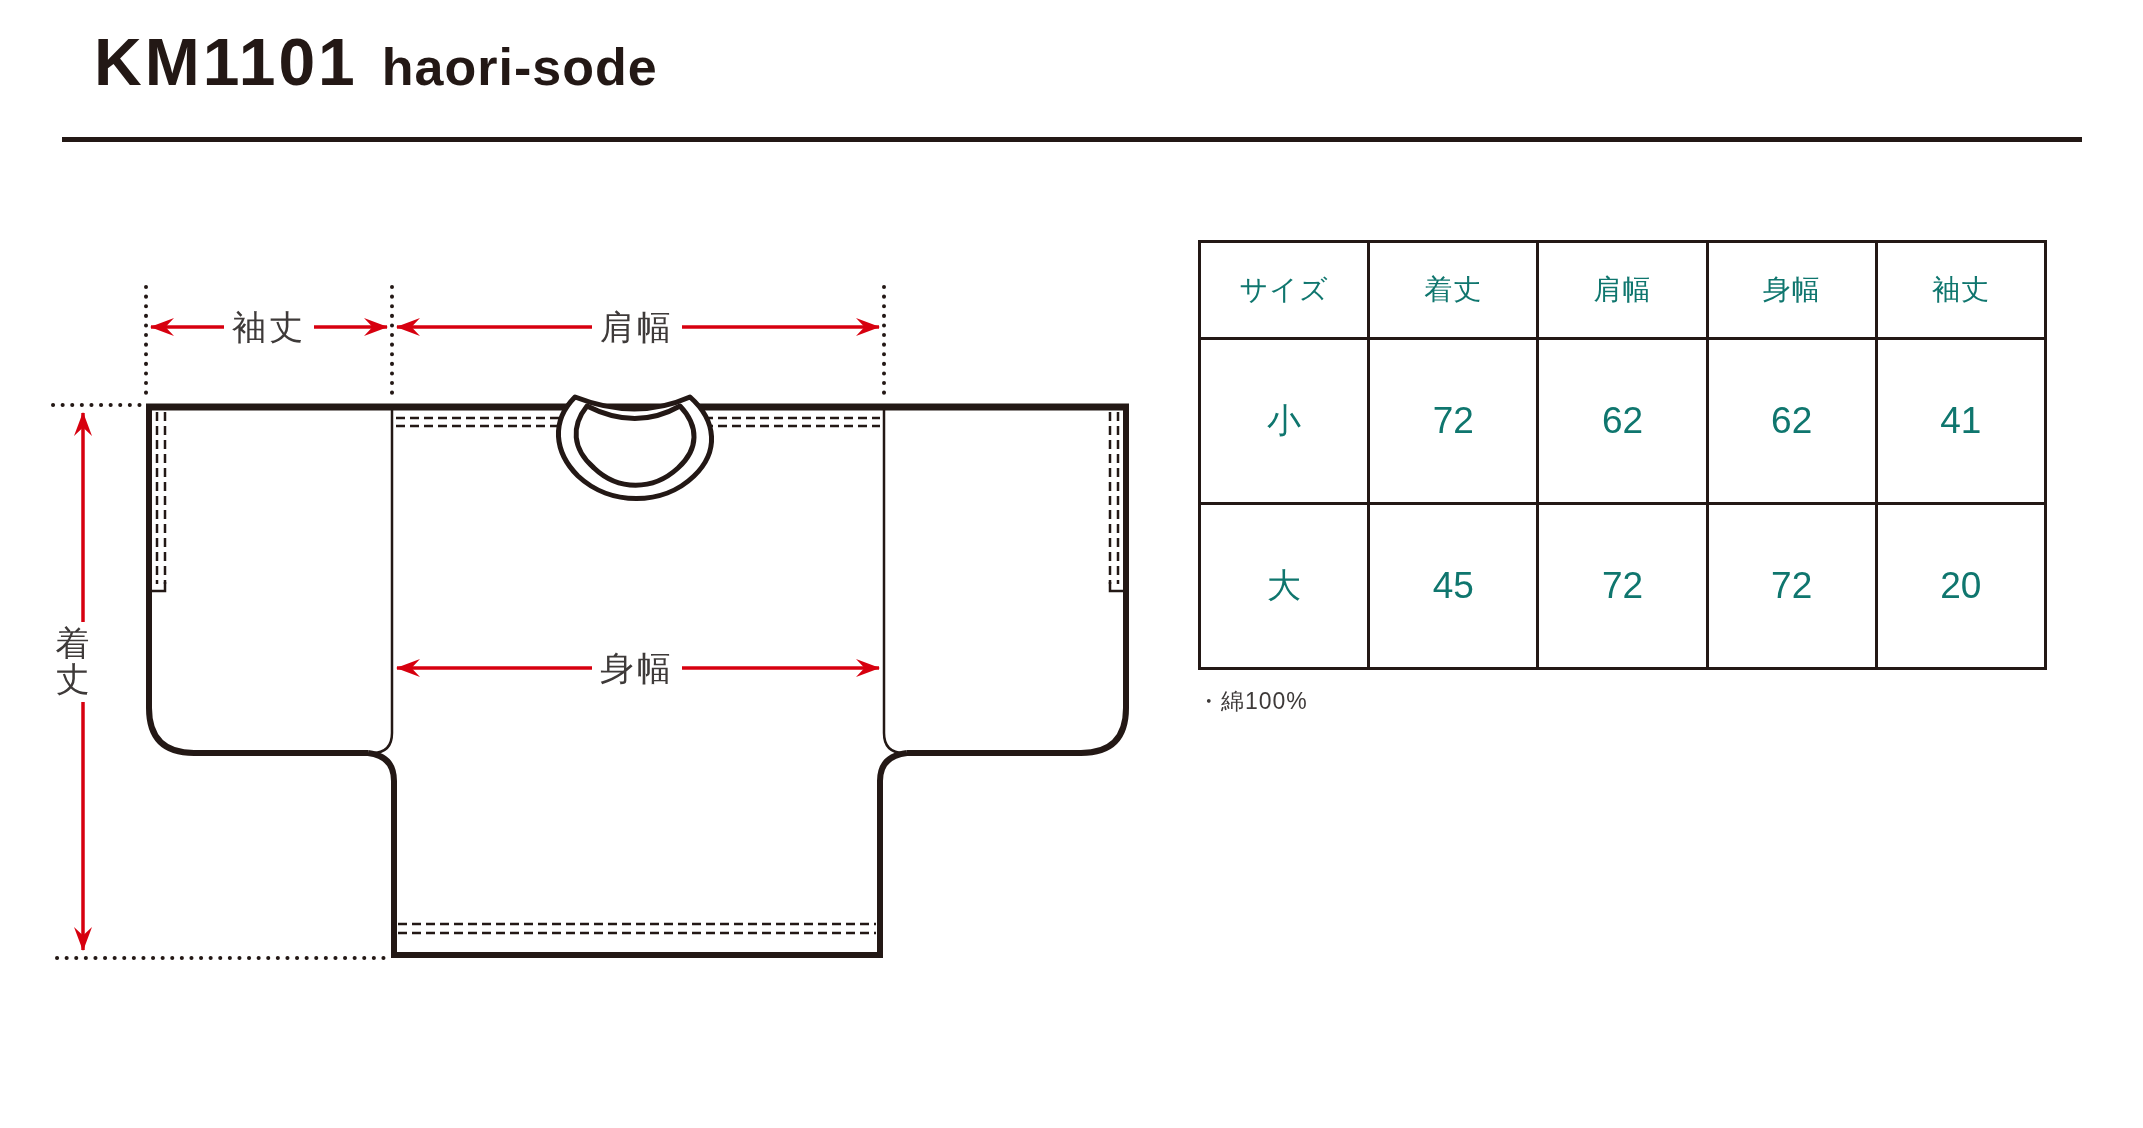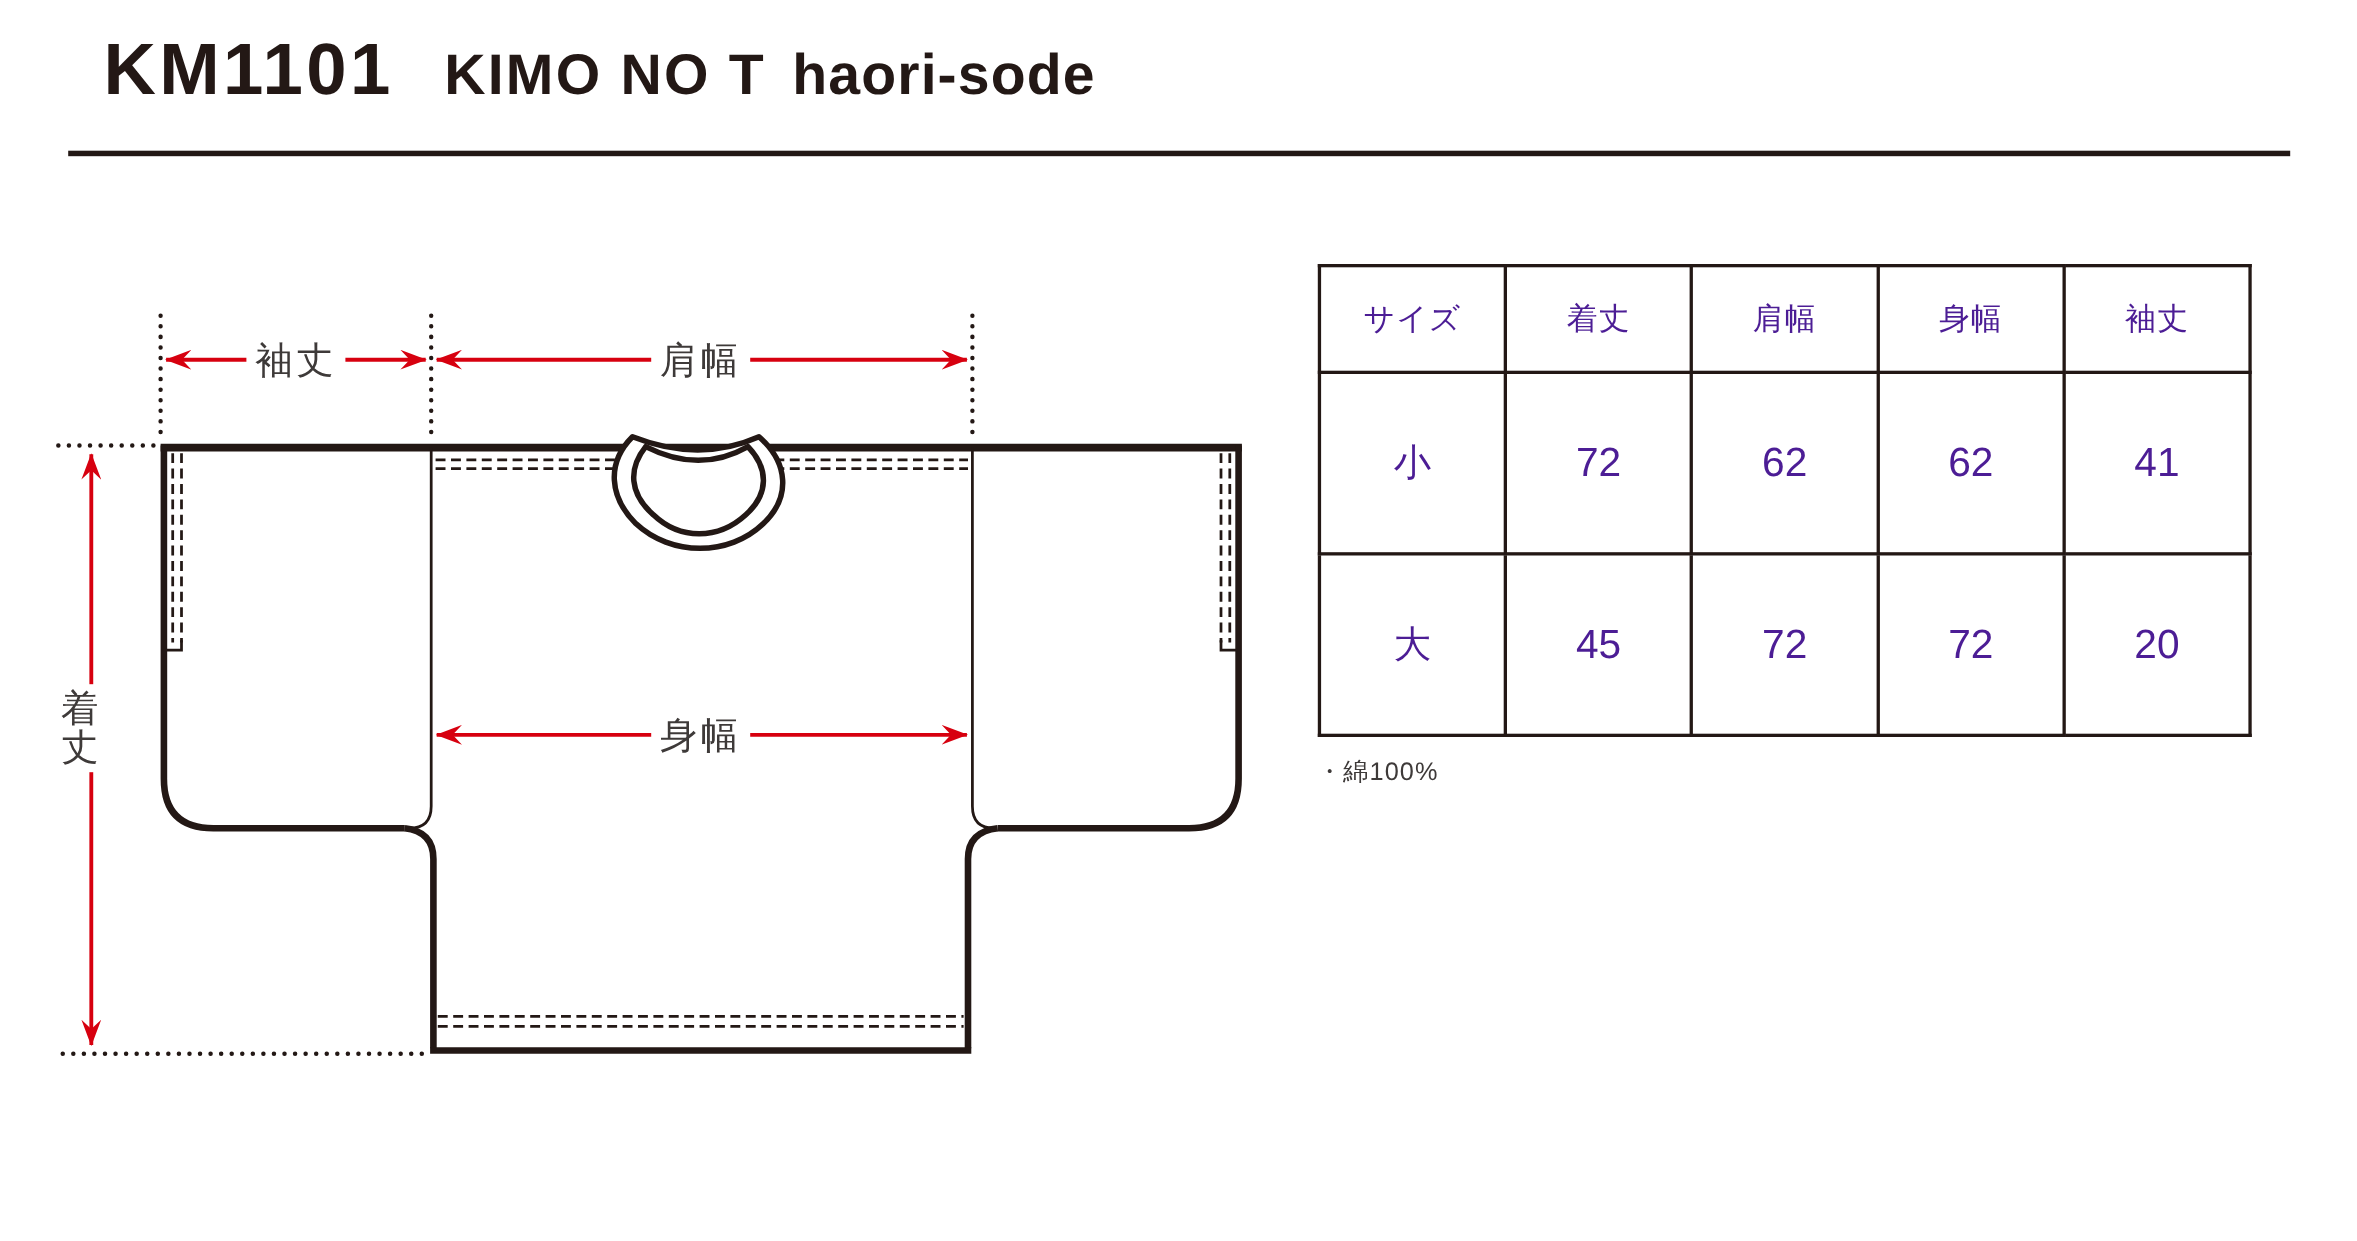--- a/index.html
+++ b/index.html
@@ -15,37 +15,36 @@
 
   
   #diagram{position:absolute;left:0;top:0;width:2143px;height:1128px;}
   #diagram text{font-family:"Liberation Sans", sans-serif;}
   .mlabel{font-size:34px;fill:#3e3a39;letter-spacing:3px;}
 
   
   #size-table{position:absolute;left:1198px;top:240px;width:849px;height:427px;
               border-collapse:collapse;table-layout:fixed;}
   #size-table th,#size-table td{border:3px solid #231815;text-align:center;vertical-align:middle;
-              color:#4c1d95;background:#ffffff;padding:0;}
+              color:#0f766e;background:#ffffff;padding:0;}
   #size-table thead tr{height:97px;}
   #size-table tbody tr{height:165px;}
   #size-table th{font-size:28px;font-weight:400;letter-spacing:1px;}
   #size-table td{font-size:37px;font-weight:400;}
   #size-table td.size-col{font-size:34px;}
 
   #material-note{position:absolute;left:1197px;top:686px;font-size:23px;color:#3e3a39;letter-spacing:1px;}
 </style>
 </head>
 <body>
 
 <div id="page">
 
   <div id="title">
     <span class="model">KM1101</span>
-    <span class="name">KIMO NO T</span>
     <span class="variant">haori-sode</span>
   </div>
   <div id="rule"></div>
 
   <svg id="diagram" viewBox="0 0 2143 1128" xmlns="http://www.w3.org/2000/svg">
     <defs>
       <marker id="arrowR" markerUnits="userSpaceOnUse" markerWidth="24" markerHeight="18" viewBox="0 0 24 18" refX="23" refY="9" orient="auto-start-reverse">
         <path d="M24 9 L0 0 L8.5 9 L0 18 Z" fill="#d7000f"></path>
       </marker>
     </defs>

